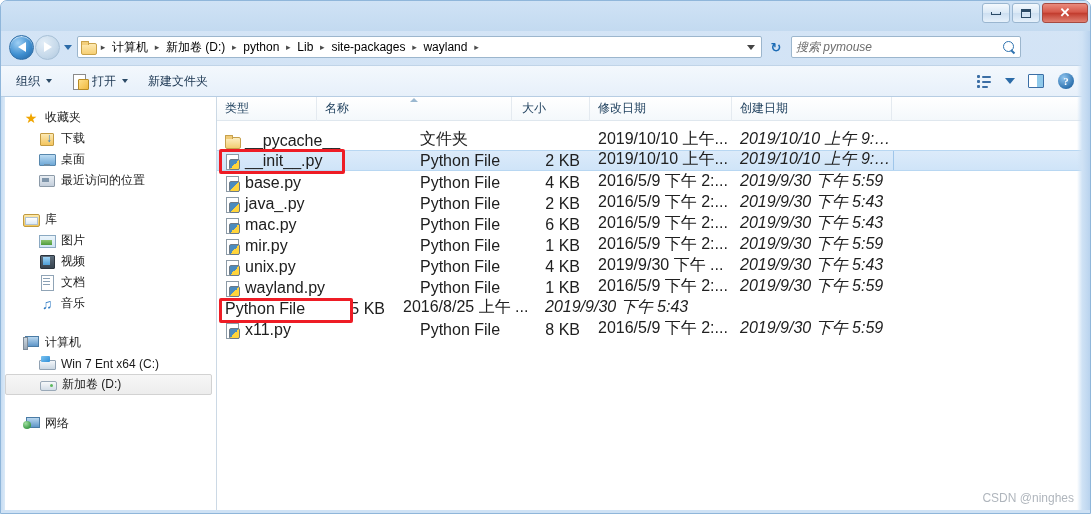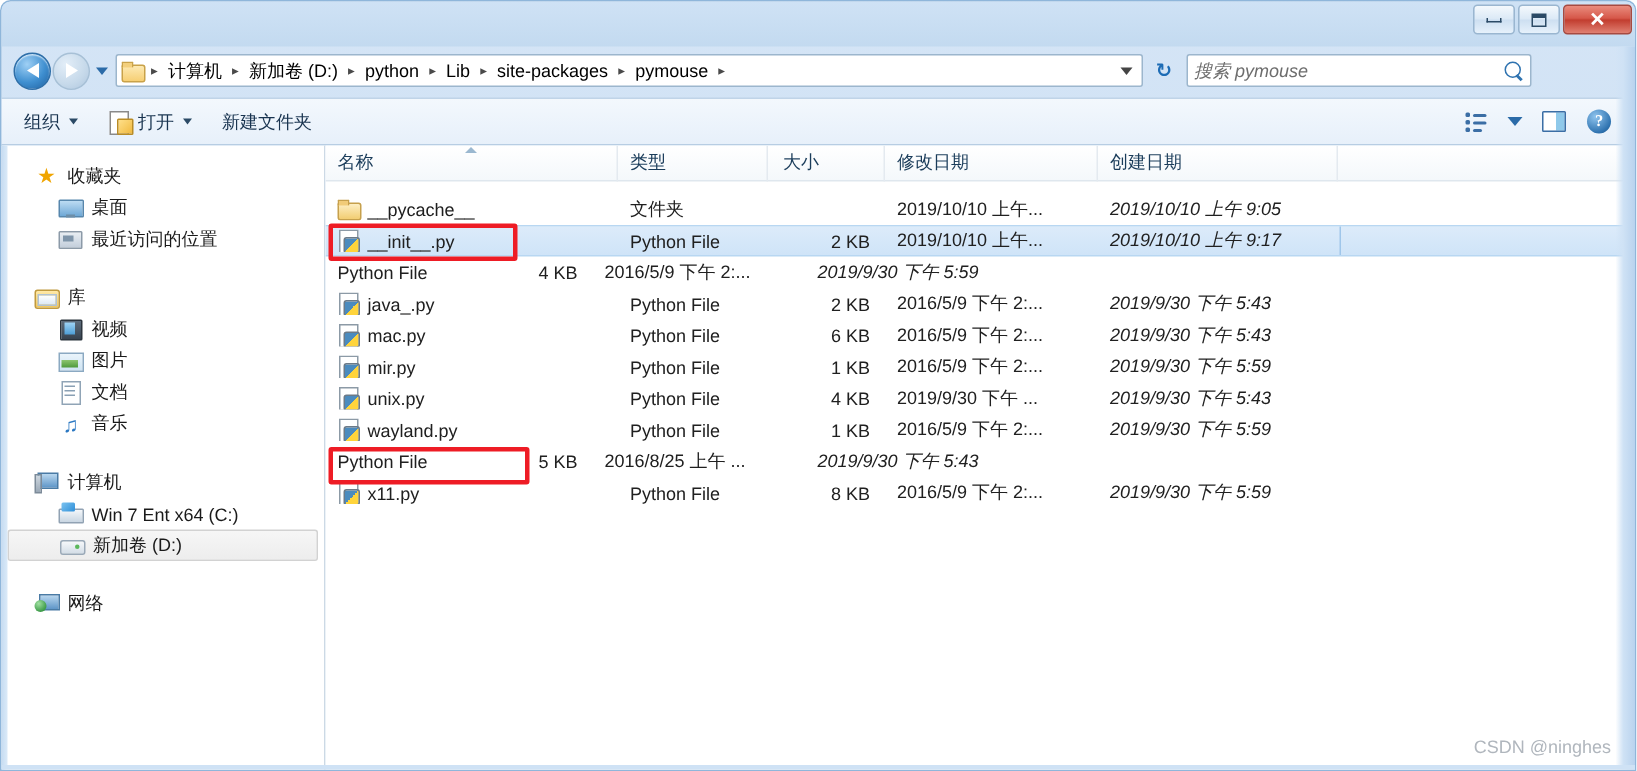--- a/index.html
+++ b/index.html
@@ -351,22 +351,22 @@
   }
   .col.c-name { width: 195px; }
   .col.c-type { width: 100px; }
   .col.c-size { width: 78px; justify-content: flex-end; padding-right: 10px; padding-left: 0; }
   .col.c-mod  { width: 142px; }
   .col.c-cre  { width: 160px; }
   .col.c-pad  { flex: 1 1 auto; border-right: none; }
 
   .rows { padding-top: 8px; }
   .row {
-    height: 21px; display:flex; align-items:center;
-    font-size: 12px; color:#202020; cursor: pointer;
+    height: 21px; display:flex; align-items:flex-end;
+    font-size: 16px; color:#202020; cursor: pointer;
     position: relative;
   }
   .row.selected {
     background: linear-gradient(180deg,#dcebfa 0%, #cfe4f8 100%);
     border-top: 1px solid #b8d7f2;
     border-bottom: 1px solid #b8d7f2;
   }
   .row.selected .cell-sel-end {
     position:absolute; left:0; top:0; height:100%; width:677px;
     border-right: 1px solid #9fc6ea; pointer-events:none;
@@ -470,21 +470,21 @@
         <span class="crumb">计算机</span>
         <span class="sep">▸</span>
         <span class="crumb">新加卷 (D:)</span>
         <span class="sep">▸</span>
         <span class="crumb">python</span>
         <span class="sep">▸</span>
         <span class="crumb">Lib</span>
         <span class="sep">▸</span>
         <span class="crumb">site-packages</span>
         <span class="sep">▸</span>
-        <span class="crumb">pymouse</span>
+        <span class="crumb">wayland</span>
         <span class="sep">▸</span>
       </div>
       <div class="addr-caret">
         <span class="caret-dn"></span>
       </div>
     </div>
 
     <div class="refreshbtn">
       <span>↻</span>
     </div>
@@ -535,43 +535,47 @@
   <div class="content">
 
     <div class="navpane">
 
       <div class="nav-group">
         <div class="nav-row">
           <span class="ni star">★</span>
           <span>收藏夹</span>
         </div>
         <div class="nav-row child">
+          <span class="ni download"></span>
+          <span>下载</span>
+        </div>
+        <div class="nav-row child">
           <span class="ni desktop"></span>
           <span>桌面</span>
         </div>
         <div class="nav-row child">
           <span class="ni recent"></span>
           <span>最近访问的位置</span>
         </div>
       </div>
 
       <div class="nav-spacer"></div>
 
       <div class="nav-group">
         <div class="nav-row">
           <span class="ni library"></span>
           <span>库</span>
         </div>
         <div class="nav-row child">
+          <span class="ni picture"></span>
+          <span>图片</span>
+        </div>
+        <div class="nav-row child">
           <span class="ni video"></span>
           <span>视频</span>
-        </div>
-        <div class="nav-row child">
-          <span class="ni picture"></span>
-          <span>图片</span>
         </div>
         <div class="nav-row child">
           <span class="ni document"></span>
           <span>文档</span>
         </div>
         <div class="nav-row child">
           <span class="ni music">♫</span>
           <span>音乐</span>
         </div>
       </div>
@@ -599,26 +603,26 @@
         <div class="nav-row">
           <span class="ni network"></span>
           <span>网络</span>
         </div>
       </div>
     </div>
 
     <div class="listpane">
 
       <div class="colhead">
+        <div class="col c-type">
+          <span>类型</span>
+        </div>
         <div class="col c-name">
           <span class="sortarrow"></span>
           <span>名称</span>
-        </div>
-        <div class="col c-type">
-          <span>类型</span>
         </div>
         <div class="col c-size">
           <span style="margin-right:auto;margin-left:10px">大小</span>
         </div>
         <div class="col c-mod">
           <span>修改日期</span>
         </div>
         <div class="col c-cre">
           <span>创建日期</span>
         </div>
@@ -644,20 +648,24 @@
             <span class="fi py"></span>
             <span>__init__.py</span>
           </span>
           <span class="cell c-type">Python File</span>
           <span class="cell c-size">2 KB</span>
           <span class="cell c-mod">2019/10/10 上午...</span>
           <span class="cell c-cre">2019/10/10 上午 9:17</span>
         </div>
 
         <div class="row">
+          <span class="cell c-name">
+            <span class="fi py"></span>
+            <span>base.py</span>
+          </span>
           <span class="cell c-type">Python File</span>
           <span class="cell c-size">4 KB</span>
           <span class="cell c-mod">2016/5/9 下午 2:...</span>
           <span class="cell c-cre">2019/9/30 下午 5:59</span>
         </div>
 
         <div class="row">
           <span class="cell c-name">
             <span class="fi py"></span>
             <span>java_.py</span>

